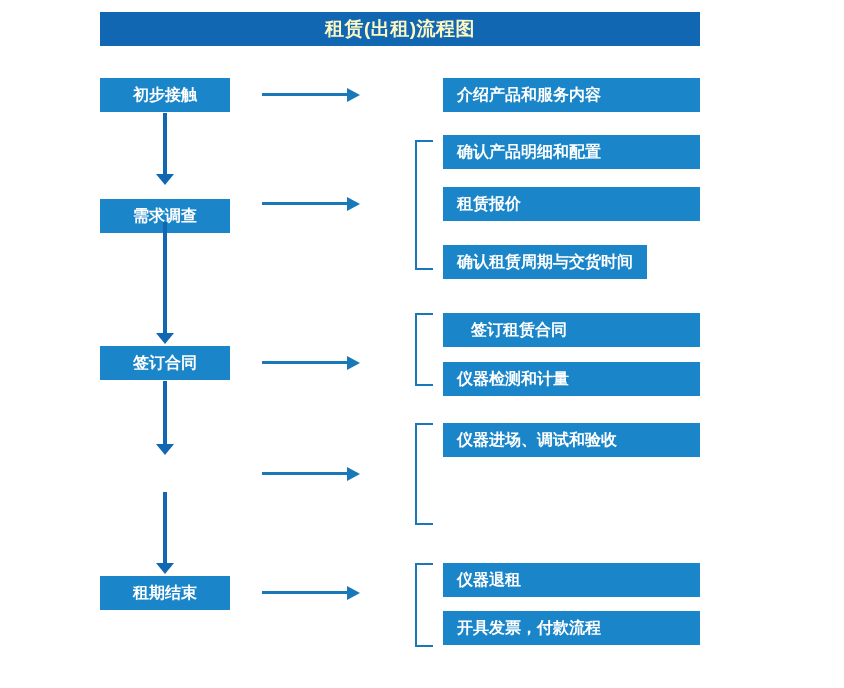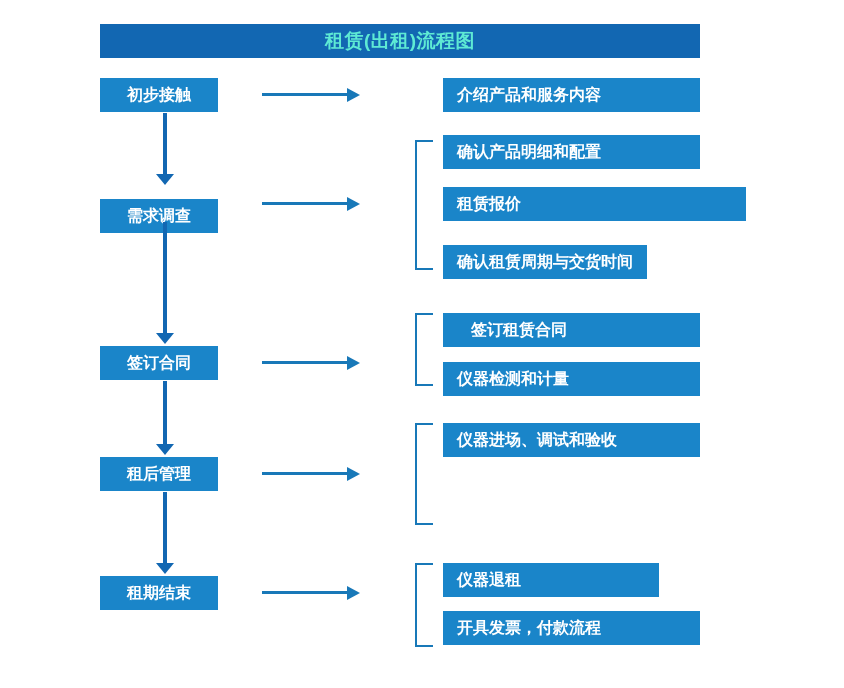--- a/index.html
+++ b/index.html
@@ -23,34 +23,33 @@
   }
 
   
   .title-bar {
     position: absolute;
     left: 100px;
     top: 12px;
     width: 600px;
     height: 34px;
     background: #1267B2;
-    color: #5eead4;
+    color: #fef9c3;
     font-size: 19px;
     font-weight: bold;
     display: flex;
     align-items: center;
     justify-content: center;
     letter-spacing: 0.5px;
-    margin-top: 12px;
   }
 
   
   .stage-box {
     position: absolute;
-    width: 118px;
+    width: 130px;
     height: 34px;
     background: #1A85C9;
     color: #ffffff;
     font-size: 16px;
     font-weight: bold;
     display: flex;
     align-items: center;
     justify-content: center;
   }
 
@@ -127,21 +126,20 @@
 </head>
 <body>
 
 <div class="canvas">
 
   <div class="title-bar">租赁(出租)流程图</div>
 
   <div class="stage-box" style="left:100px; top:78px;">初步接触</div>
   <div class="stage-box" style="left:100px; top:187px;margin-top:12px;">需求调查</div>
   <div class="stage-box" style="left:100px; top:346px;">签订合同</div>
-  <div class="stage-box" style="left:100px; top:457px;">租后管理</div>
   <div class="stage-box" style="left:100px; top:576px;">租期结束</div>
 
   <div class="v-arrow" style="left:156px; top:113px; height:72px;">
     <div class="shaft" style="height:61px;"></div>
     <div class="head" style="top:61px;"></div>
   </div>
   <div class="v-arrow" style="left:156px; top:222px; height:122px;">
     <div class="shaft" style="height:111px;"></div>
     <div class="head" style="top:111px;"></div>
   </div>
@@ -176,24 +174,24 @@
   </div>
 
   <div class="bracket" style="left:415px; top:140px; height:126px;"></div>
   <div class="bracket" style="left:415px; top:313px; height:69px;"></div>
   <div class="bracket" style="left:415px; top:423px; height:98px;"></div>
   <div class="bracket" style="left:415px; top:563px; height:80px;"></div>
 
   <div class="detail-box" style="left:443px; top:78px; width:257px;">介绍产品和服务内容</div>
 
   <div class="detail-box" style="left:443px; top:135px; width:257px;">确认产品明细和配置</div>
-  <div class="detail-box" style="left:443px; top:187px; width:303px;">租赁报价</div>
+  <div class="detail-box" style="left:443px; top:187px; width:257px;">租赁报价</div>
   <div class="detail-box" style="left:443px; top:245px; width:204px;">确认租赁周期与交货时间</div>
 
   <div class="detail-box" style="left:443px; top:313px; width:257px;padding-left:28px;">签订租赁合同</div>
   <div class="detail-box" style="left:443px; top:362px; width:257px;">仪器检测和计量</div>
 
   <div class="detail-box" style="left:443px; top:423px; width:257px;">仪器进场、调试和验收</div>
 
-  <div class="detail-box" style="left:443px; top:563px; width:216px;">仪器退租</div>
+  <div class="detail-box" style="left:443px; top:563px; width:257px;">仪器退租</div>
   <div class="detail-box" style="left:443px; top:611px; width:257px;">开具发票，付款流程</div>
 
 </div>
 
 </body></html>

